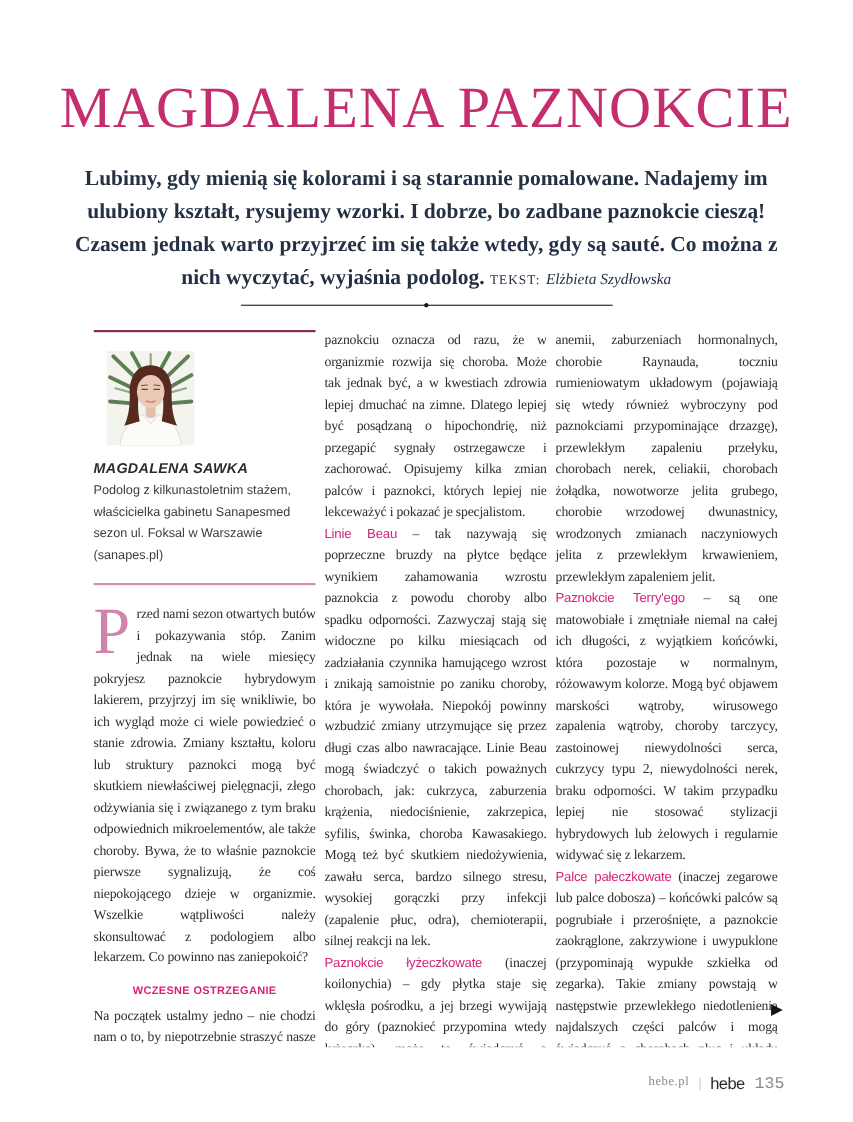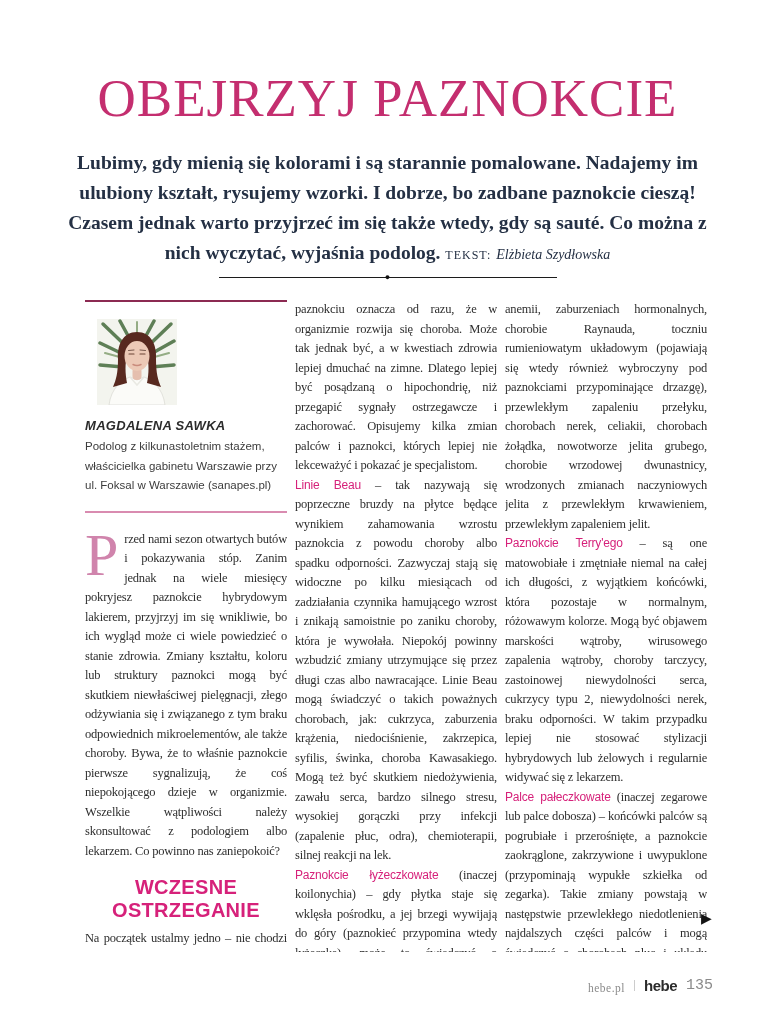--- a/index.html
+++ b/index.html
@@ -120,70 +120,70 @@
     line-height: 47px;
     padding-right: 6px;
     padding-top: 2px;
     color: #d084ac;
   }
   .warn-heading {
     margin: 15px 0 7px 0;
     text-align: center;
     font-family: "Liberation Sans", sans-serif;
     font-weight: 700;
-    font-size: 20px;
+    font-size: 10px;
     letter-spacing: 0.3px;
     color: #d6217a;
   }
 
   
   .arrow {
     position: absolute;
     top: 910px; left: 701px;
     font-size: 14px;
     color: #141414;
     font-family: "DejaVu Sans", sans-serif;
   }
   .footer {
     position: absolute;
     top: 977px; right: 62px;
     display: flex;
-    align-items: flex-end;
+    align-items: flex-start;
     gap: 9px;
   }
   .footer .site {
     font-family: "Liberation Serif", serif;
     font-size: 11.5px;
     color: #8a8a8a;
     letter-spacing: 0.5px;
   }
   .footer .vsep {
     width: 1px; height: 11px;
     background: #cccccc;
     align-self: center;
   }
   .footer .logo {
     font-family: "Liberation Sans", sans-serif;
-    font-weight: 700;
+    font-weight: 400;
     font-size: 15px;
     color: #2b2b2b;
     letter-spacing: -0.5px;
   }
   .footer .pagenum {
     font-family: Liberation Mono, monospace;
     font-size: 15px;
     color: #8a8a8a;
   }
 </style>
 </head>
 <body>
 
 <div class="page">
 
-  <h1 class="title">OBEJRZYJ PAZNOKCIE</h1>
+  <h1 class="title">MAGDALENA PAZNOKCIE</h1>
 
   <p class="intro"><span>Lubimy, gdy mienią się kolorami i są starannie pomalowane. Nadajemy im ulubiony kształt, rysujemy wzorki. I dobrze, bo zadbane paznokcie cieszą! Czasem jednak warto przyjrzeć im się także wtedy, gdy są sauté. Co można z nich wyczytać, wyjaśnia podolog. </span><span class="byline-label">TEKST:</span> <span class="byline-name">Elżbieta Szydłowska</span></p>
 
   <div class="divider">
     <span class="dot">●</span>
   </div>
 
   <div class="content">
 
     <div class="col">
@@ -217,21 +217,21 @@
         </g>
         <g stroke="#4a2d22" stroke-width="0.9" stroke-linecap="round" opacity="0.8">
           <line x1="31.5" y1="31.5" x2="37" y2="31"></line>
           <line x1="43" y1="31" x2="48.5" y2="31.5"></line>
         </g>
         <path d="M36 45.5 Q40 47.5 44 45.5" stroke="#c98b7c" stroke-width="1.4" fill="none" stroke-linecap="round"></path>
         <path d="M33 58 L40 66 L47 58" fill="none" stroke="#e9e9e3" stroke-width="1.5"></path>
       </svg>
 
       <div class="expert-name">MAGDALENA SAWKA</div>
-      <div class="expert-bio">Podolog z kilkunastoletnim stażem, właścicielka gabinetu Warszawie przy ul. Foksal w Warszawie (sanapes.pl)</div>
+      <div class="expert-bio">Podolog z kilkunastoletnim stażem, właścicielka gabinetu Sanapesmed sezon ul. Foksal w Warszawie (sanapes.pl)</div>
       <div class="rule-bottom"></div>
 
       <p class="body-p dropcap-para"><span class="dropcap">P</span><span>rzed nami sezon otwartych butów i pokazywania stóp. Zanim jednak na wiele miesięcy pokryjesz paznokcie hybrydowym lakierem, przyjrzyj im się wnikliwie, bo ich wygląd może ci wiele powiedzieć o stanie zdrowia. Zmiany kształtu, koloru lub struktury paznokci mogą być skutkiem niewłaściwej pielęgnacji, złego odżywiania się i związanego z tym braku odpowiednich mikroelementów, ale także choroby. Bywa, że to właśnie paznokcie pierwsze sygnalizują, że coś niepokojącego dzieje w organizmie. Wszelkie wątpliwości należy skonsultować z podologiem albo lekarzem. Co powinno nas zaniepokoić?</span></p>
 
       <h2 class="warn-heading">WCZESNE OSTRZEGANIE</h2>
 
       <p class="body-p">Na początek ustalmy jedno – nie chodzi nam o to, by niepotrzebnie straszyć nasze czytelniczki. Nie każda zmiana na</p>
     </div>
 
     <div class="col">

